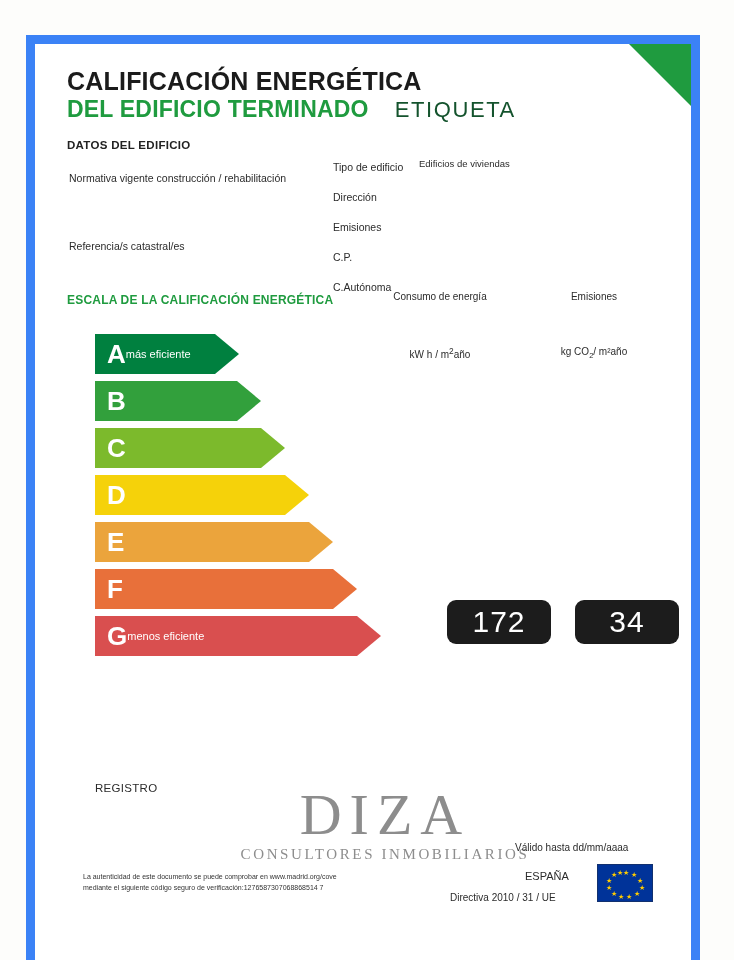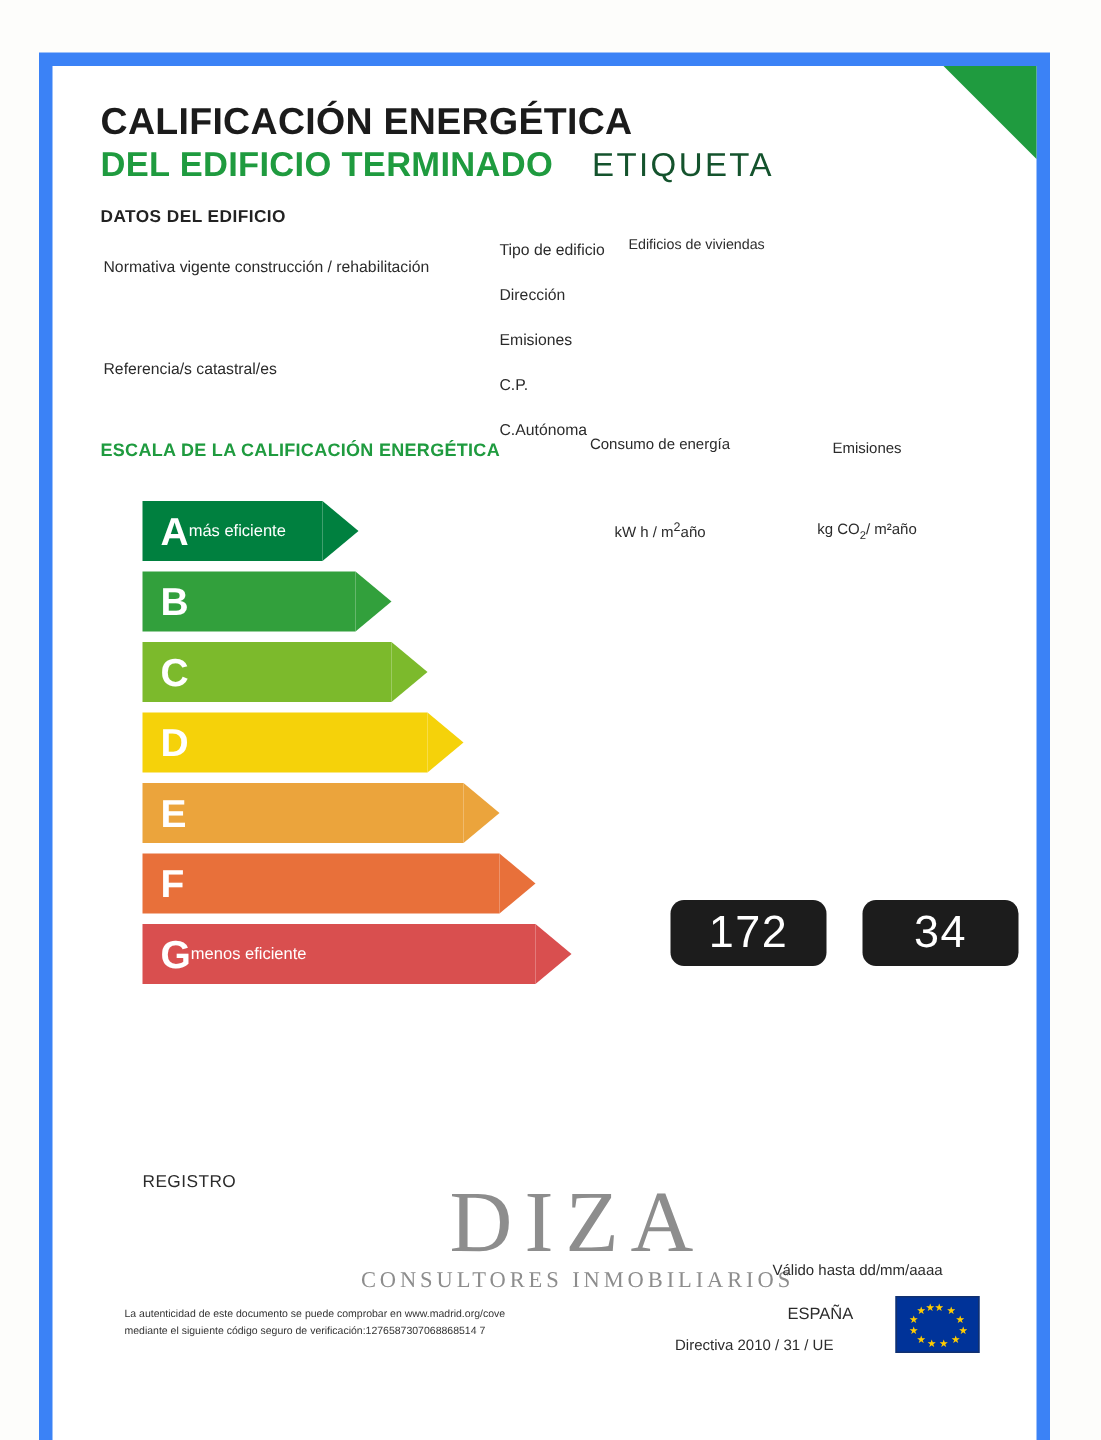--- a/index.html
+++ b/index.html
@@ -68,21 +68,21 @@
     position:absolute;left:86px;top:-3px;
     font-size:9.5px;color:#2b2b2b;
   }
   
   .scale-head{
     font-size:12px;font-weight:bold;color:#1f9b3f;letter-spacing:.2px;
     margin-top:2px;
   }
   .units{
     position:absolute;left:345px;top:246px;width:300px;
-    display:flex;gap:18px;text-align:center;font-size:10px;color:#2b2b2b;align-items:flex-end;
+    display:flex;gap:34px;text-align:center;font-size:10px;color:#2b2b2b;
   }
   .unit{width:120px;line-height:1.45;}
   .unit .u1{display:block;}
   .unit .u2{display:block;margin-top:40px;}
   sub{font-size:7.5px;}
   
   .bars{position:absolute;left:60px;top:290px;}
   .bar{
     position:relative;height:40px;margin-bottom:7px;
     display:flex;align-items:center;

